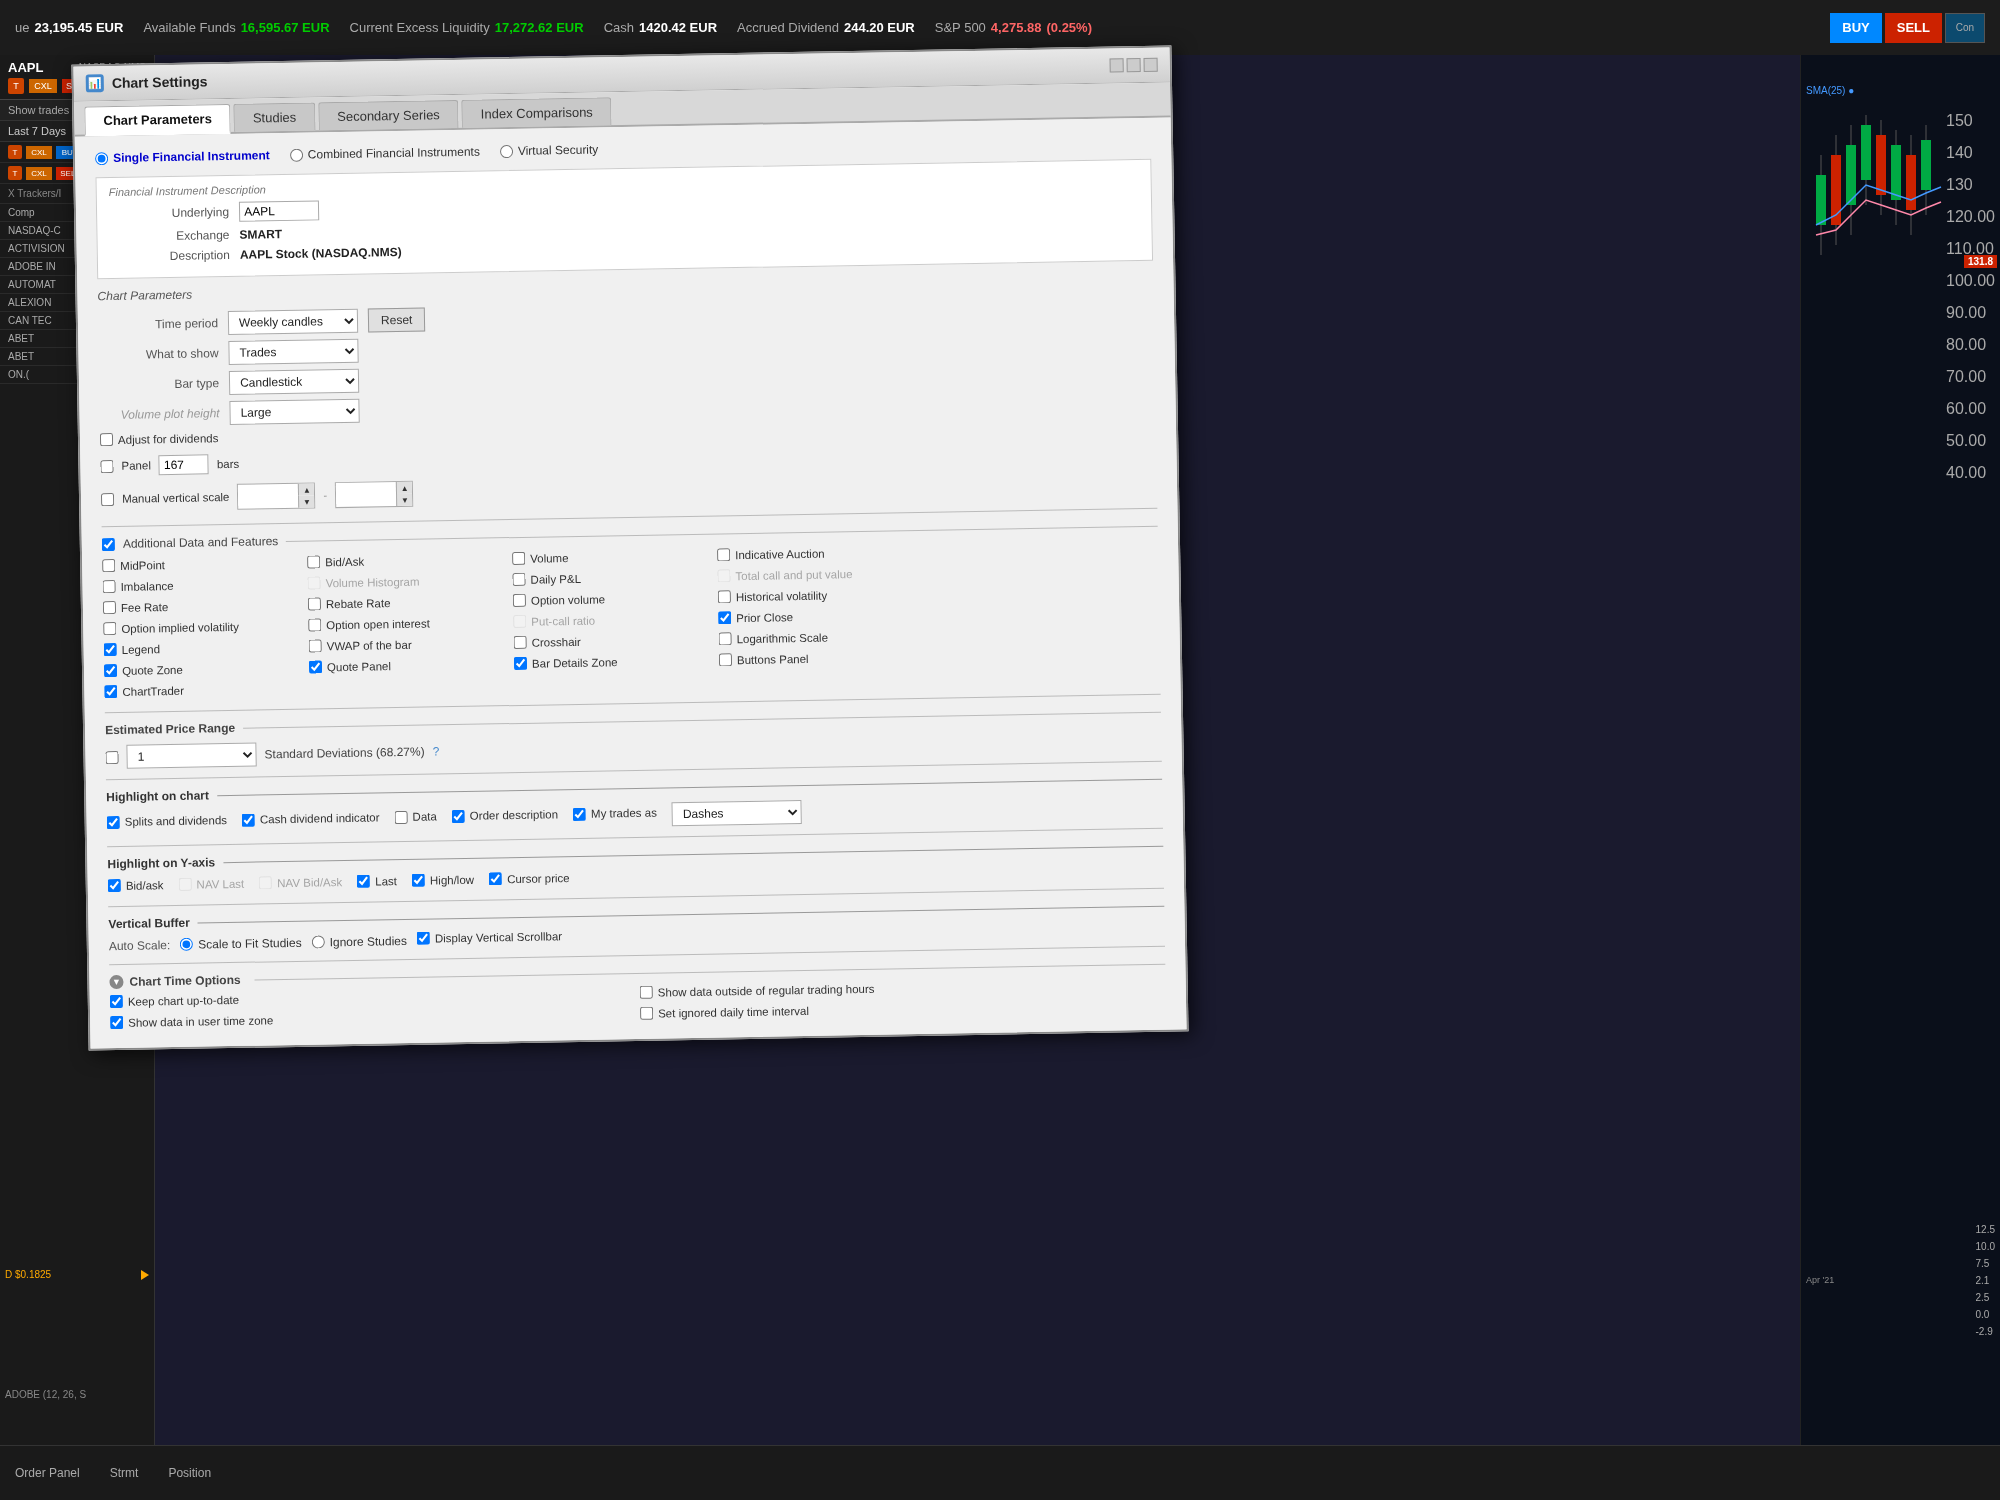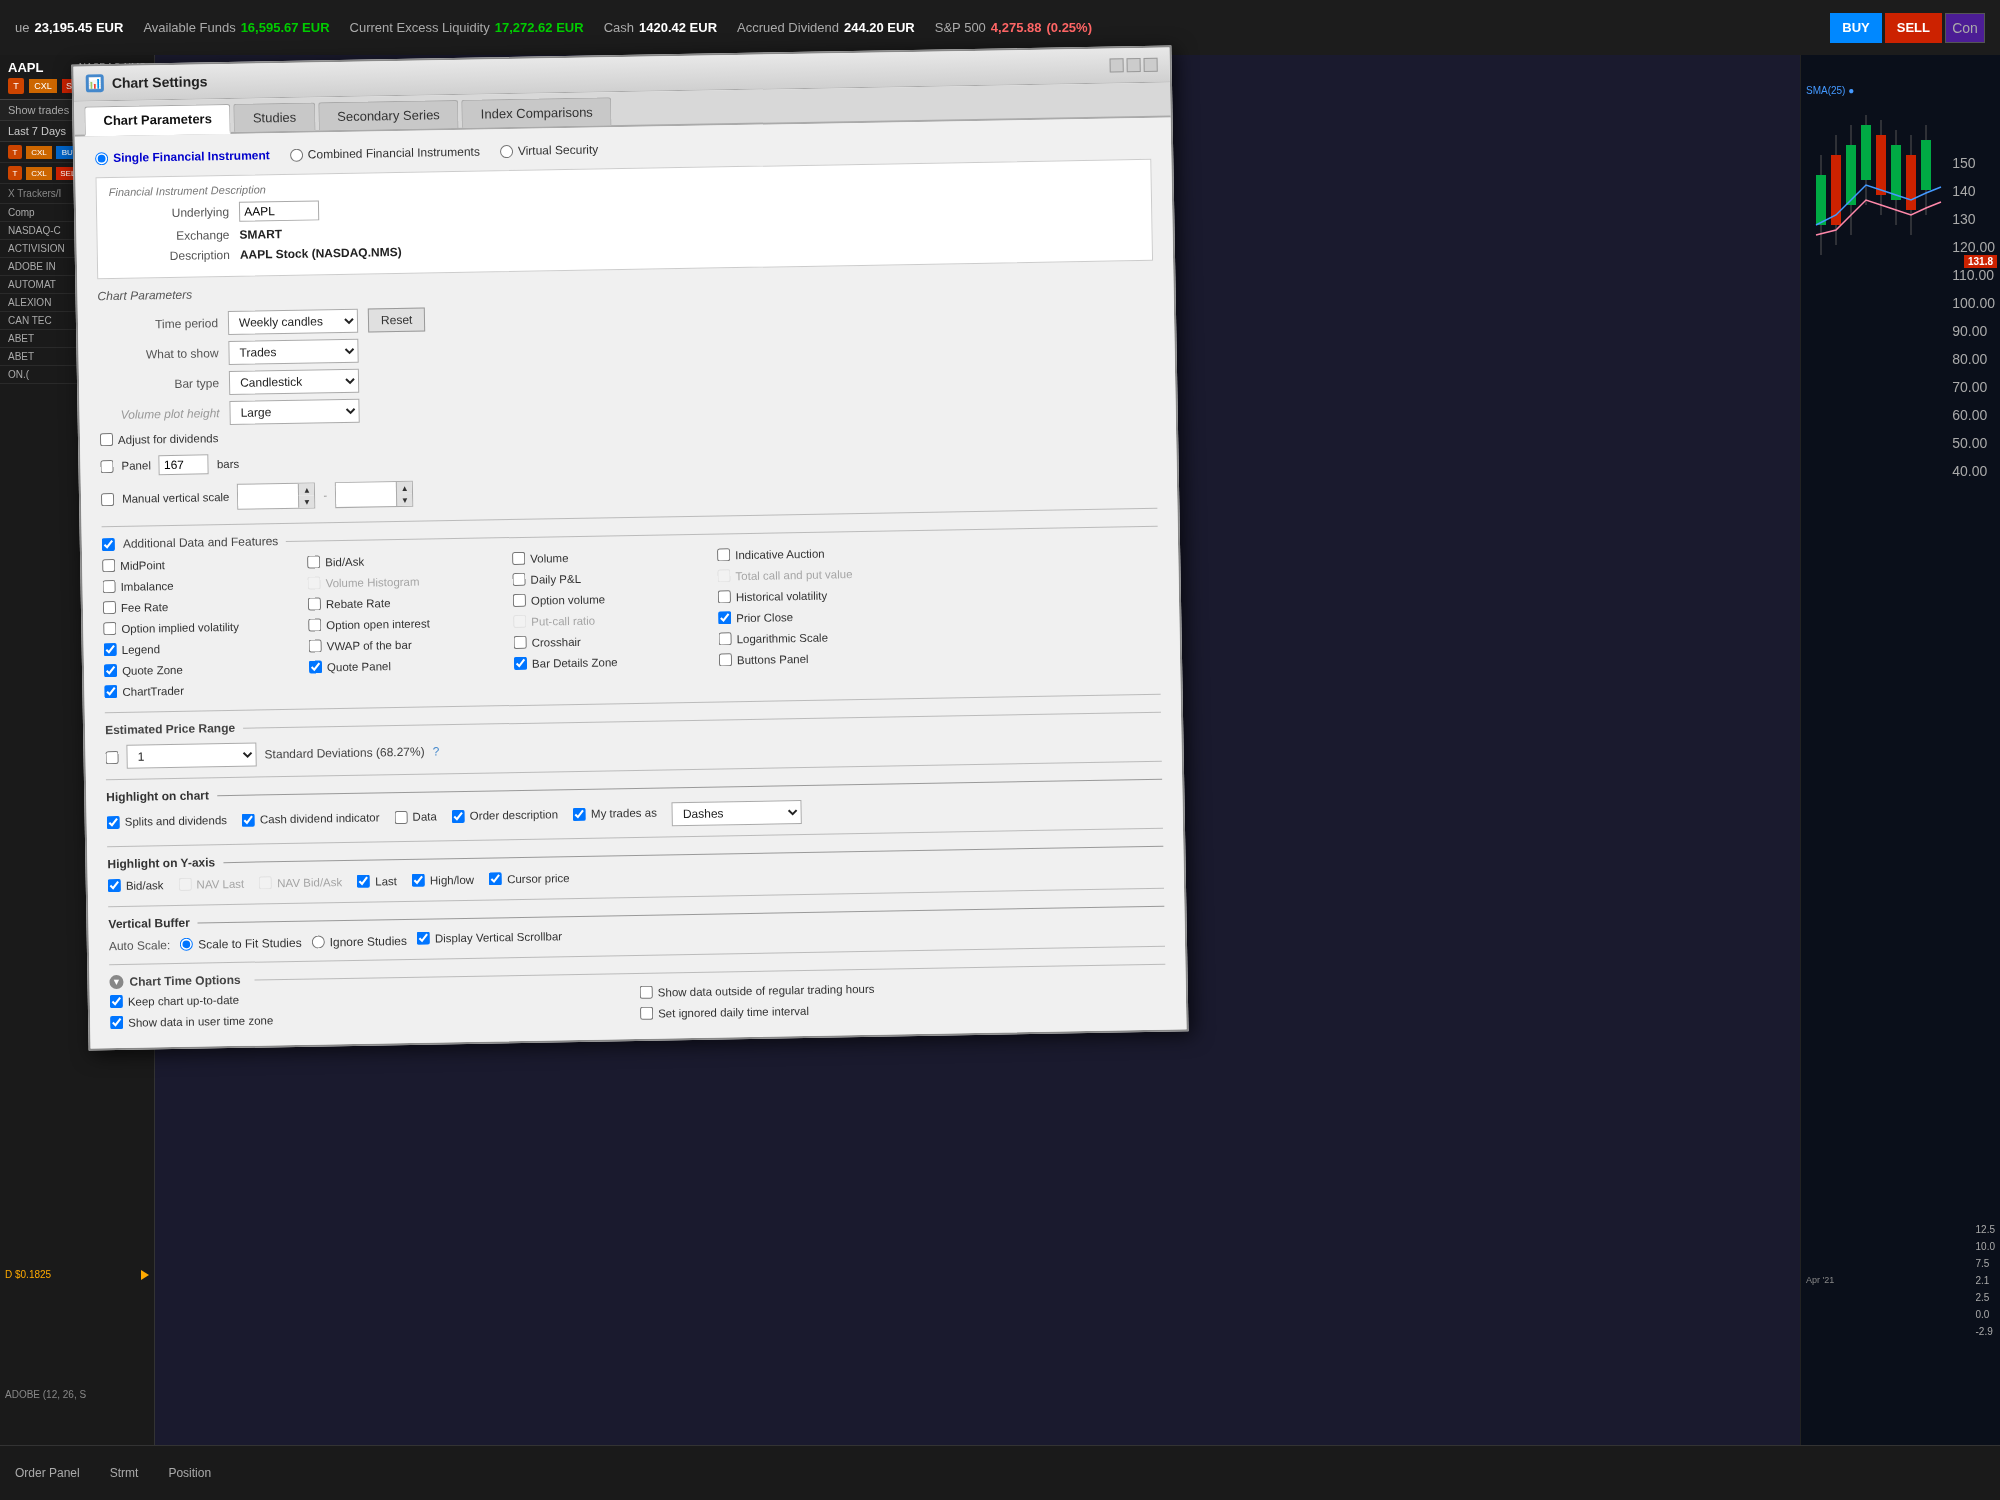--- a/index.html
+++ b/index.html
@@ -434,21 +434,21 @@
   </div>
   <div class="top-bar-item">
     <span class="top-bar-label">S&amp;P 500</span>
     <span class="top-bar-value sp">4,275.88</span>
     <span class="top-bar-value sp">(0.25%)</span>
   </div>
 
   <div style="margin-left:auto; display:flex; gap:3px;">
     <button class="buy-btn">BUY</button>
     <button class="sell-btn">SELL</button>
-    <div style="width:40px; height:30px; background:#4c1d95; border:1px solid #555; display:flex; align-items:center; justify-content:center; color:#aaa; font-size:14px;">Con</div>
+    <div style="width:40px; height:30px; background:#0c4a6e; border:1px solid #555; display:flex; align-items:center; justify-content:center; color:#aaa; font-size:10px;">Con</div>
   </div>
 </div>
 
 <div style="position:absolute; top:55px; left:0; width:155px; bottom:0; background:#1a1a1a; border-right:1px solid #333; z-index:5;">
 
   <div class="ticker-bar">
     <div style="display:flex; align-items:center; justify-content:space-between;">
       <span class="ticker-name">AAPL</span>
       <span style="font-size:10px; color:#aaa;">NASDAQ.NMS</span>
     </div>
@@ -508,21 +508,21 @@
       <div>80.00</div>
       <div>70.00</div>
       <div>60.00</div>
       <div>50.00</div>
       <div>40.00</div>
   </div>
 </div>
 
 <div style="position:absolute; top:55px; right:0; width:200px; bottom:0; background:#0a0f1a; border-left:1px solid #222; z-index:2;">
 
-  <div style="position:absolute; right:5px; top:50px; color:#aaa; font-size:14px; line-height:2;margin-top:44px;">
+  <div style="position:absolute; right:5px; top:50px; color:#aaa; font-size:16px; line-height:2;">
     <div>150</div>
       <div>140</div>
       <div>130</div>
       <div>120.00</div>
       <div>110.00</div>
       <div>100.00</div>
       <div>90.00</div>
       <div>80.00</div>
       <div>70.00</div>
       <div>60.00</div>

